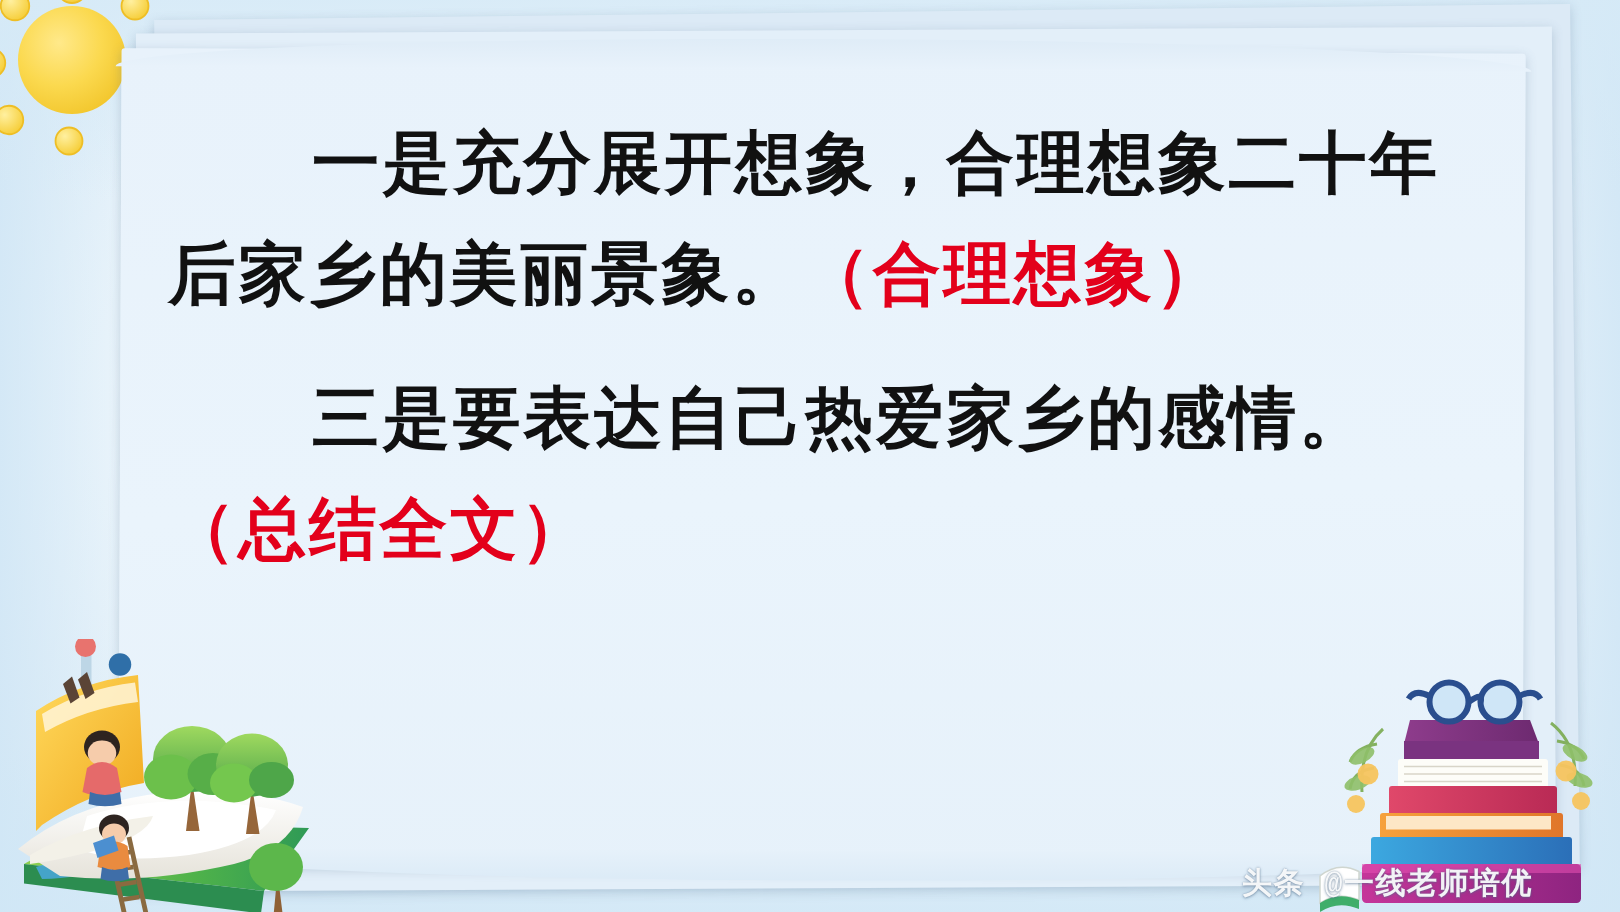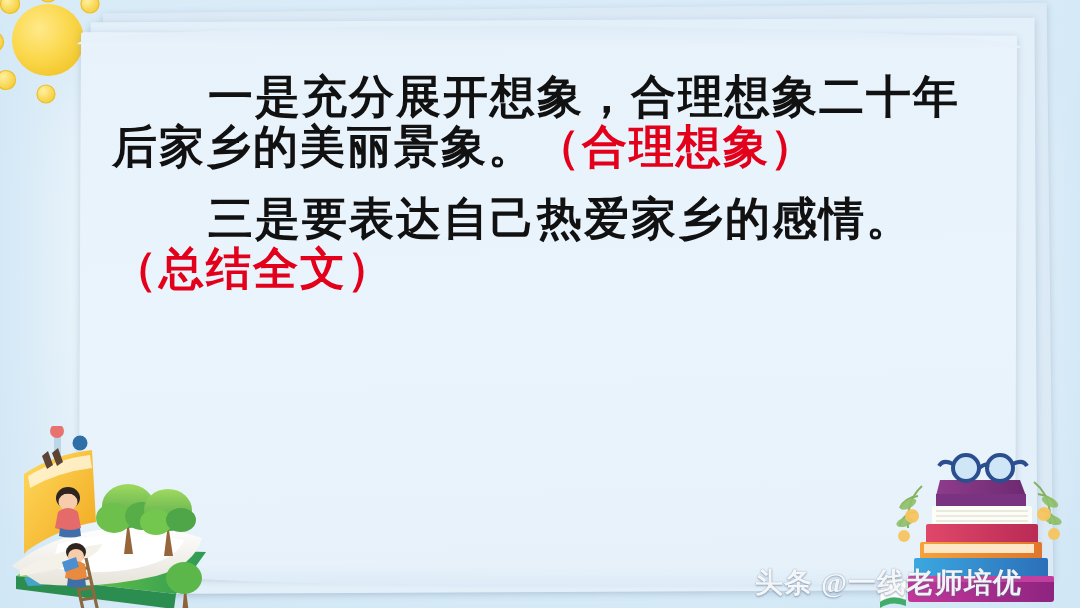--- a/index.html
+++ b/index.html
@@ -108,21 +108,21 @@
     top: 72px;
     width: 872px;
     height: 470px;
     z-index: 8;
   }
 
   .para {
     color: #111111;
     font-family: "Liberation Serif", "DejaVu Serif", serif;
     font-size: 45px;
-    line-height: 50px;
+    line-height: 74px;
     letter-spacing: 2px;
     font-weight: 700;
     text-indent: 96px;
     margin: 0 0 18px 0;
     white-space: normal;
   }
   .para .red {
     color: #e3001b;
     font-weight: 700;
   }
@@ -150,22 +150,22 @@
     height: 190px;
     z-index: 9;
   }
 
   
   .watermark {
     position: absolute;
     right: 58px;
     bottom: 6px;
     z-index: 12;
-    font-family: Liberation Serif, serif;
-    font-size: 28px;
+    font-family: Liberation Mono, monospace;
+    font-size: 20px;
     font-weight: 700;
     color: rgba(255,255,255,0.92);
     text-shadow:
       0 1px 2px rgba(80,110,140,0.55),
       0 0 1px rgba(70,100,130,0.6);
     letter-spacing: 1px;
     white-space: nowrap;
   }
 </style>
 </head>

